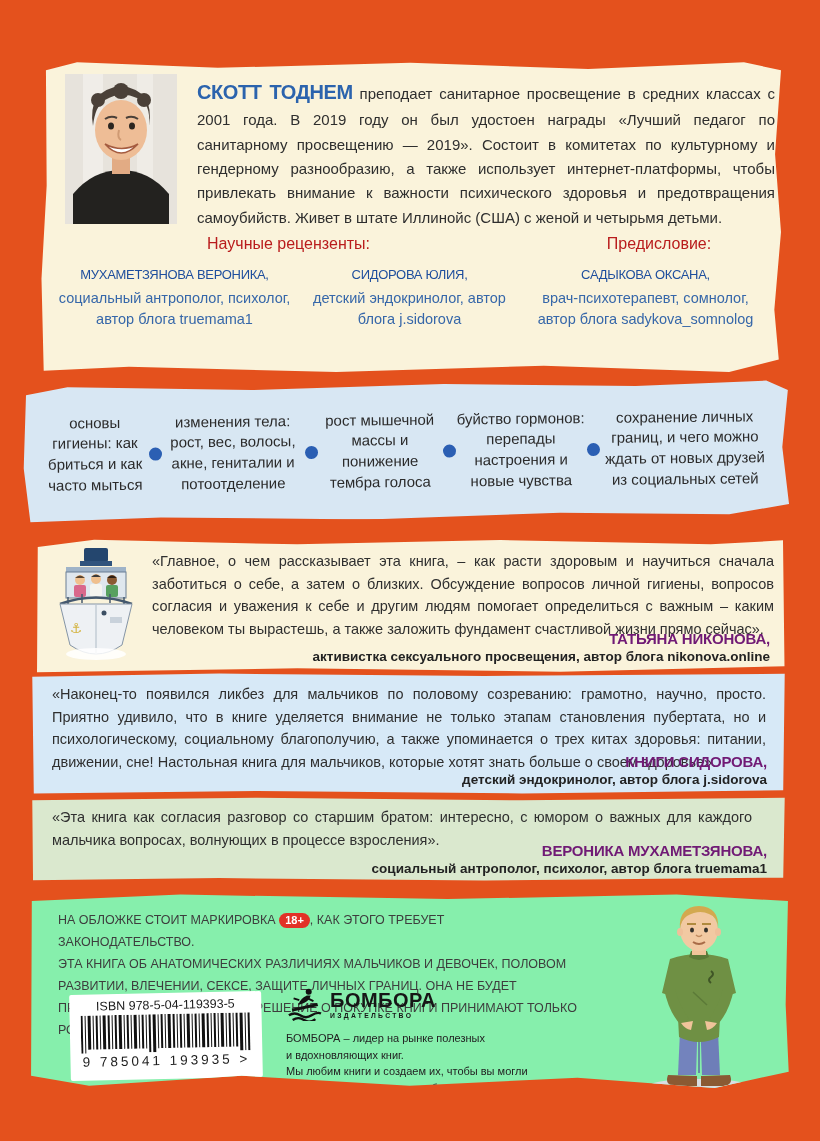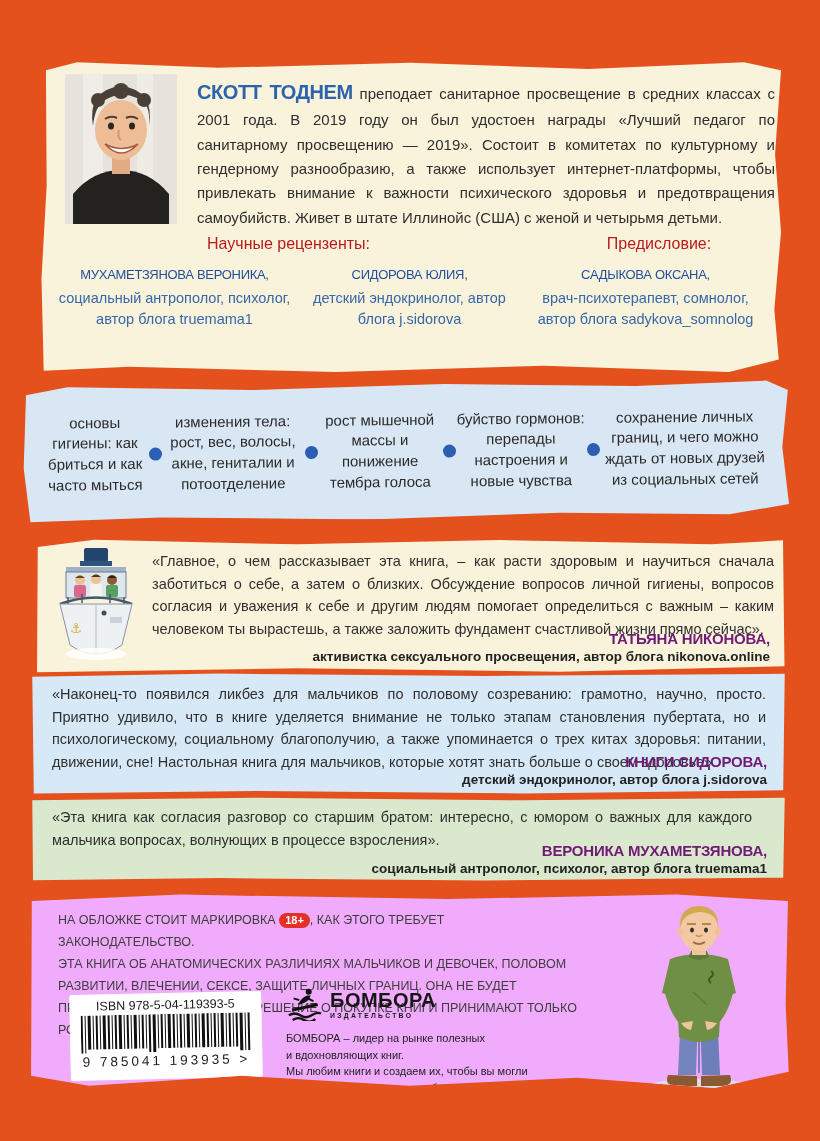--- a/index.html
+++ b/index.html
@@ -59,21 +59,21 @@
   .quote2 .q-text{position:absolute;left:22px;top:10px;width:714px;}
   .quote2 .q-attr{bottom:7px;right:20px;}
   .quote3{
     left:30px; top:797px; width:757px; height:84px; background:#DAE8CE;
     clip-path:polygon(0.3% 4%,30% 1%,65% 4%,99.7% 0.8%,99.5% 96%,60% 99.5%,25% 96.5%,0.4% 99%);
   }
   .quote3 .q-text{position:absolute;left:22px;top:9px;width:700px;}
   .quote3 .q-attr{bottom:5px;right:20px;}
   
   .bottom-panel{
-    left:28px; top:893px; width:763px; height:203px; background:#f0abfc;
+    left:28px; top:893px; width:763px; height:203px; background:#86efac;
     clip-path:polygon(0.5% 4%,20% 0.8%,55% 3%,85% 0.8%,99.6% 4%,99.3% 55%,99.7% 88%,90% 96%,72% 91%,50% 95%,28% 90%,8% 95%,0.4% 90%);
   }
   .legal{position:absolute;left:30px;top:16px;width:520px;font-size:12.5px;line-height:1.76;color:#3D3D3D;font-weight:500;}
   .badge{
     display:inline-block;background:#E23127;color:#fff;font-weight:bold;font-size:11px;
     padding:2px 6px 2px;border-radius:11px;line-height:1;vertical-align:baseline;
   }
   .barcode-box{
     position:absolute;left:42px;top:100px;width:192px;height:86px;background:#fff;
     transform:rotate(-1.2deg);text-align:center;border-radius:2px;

